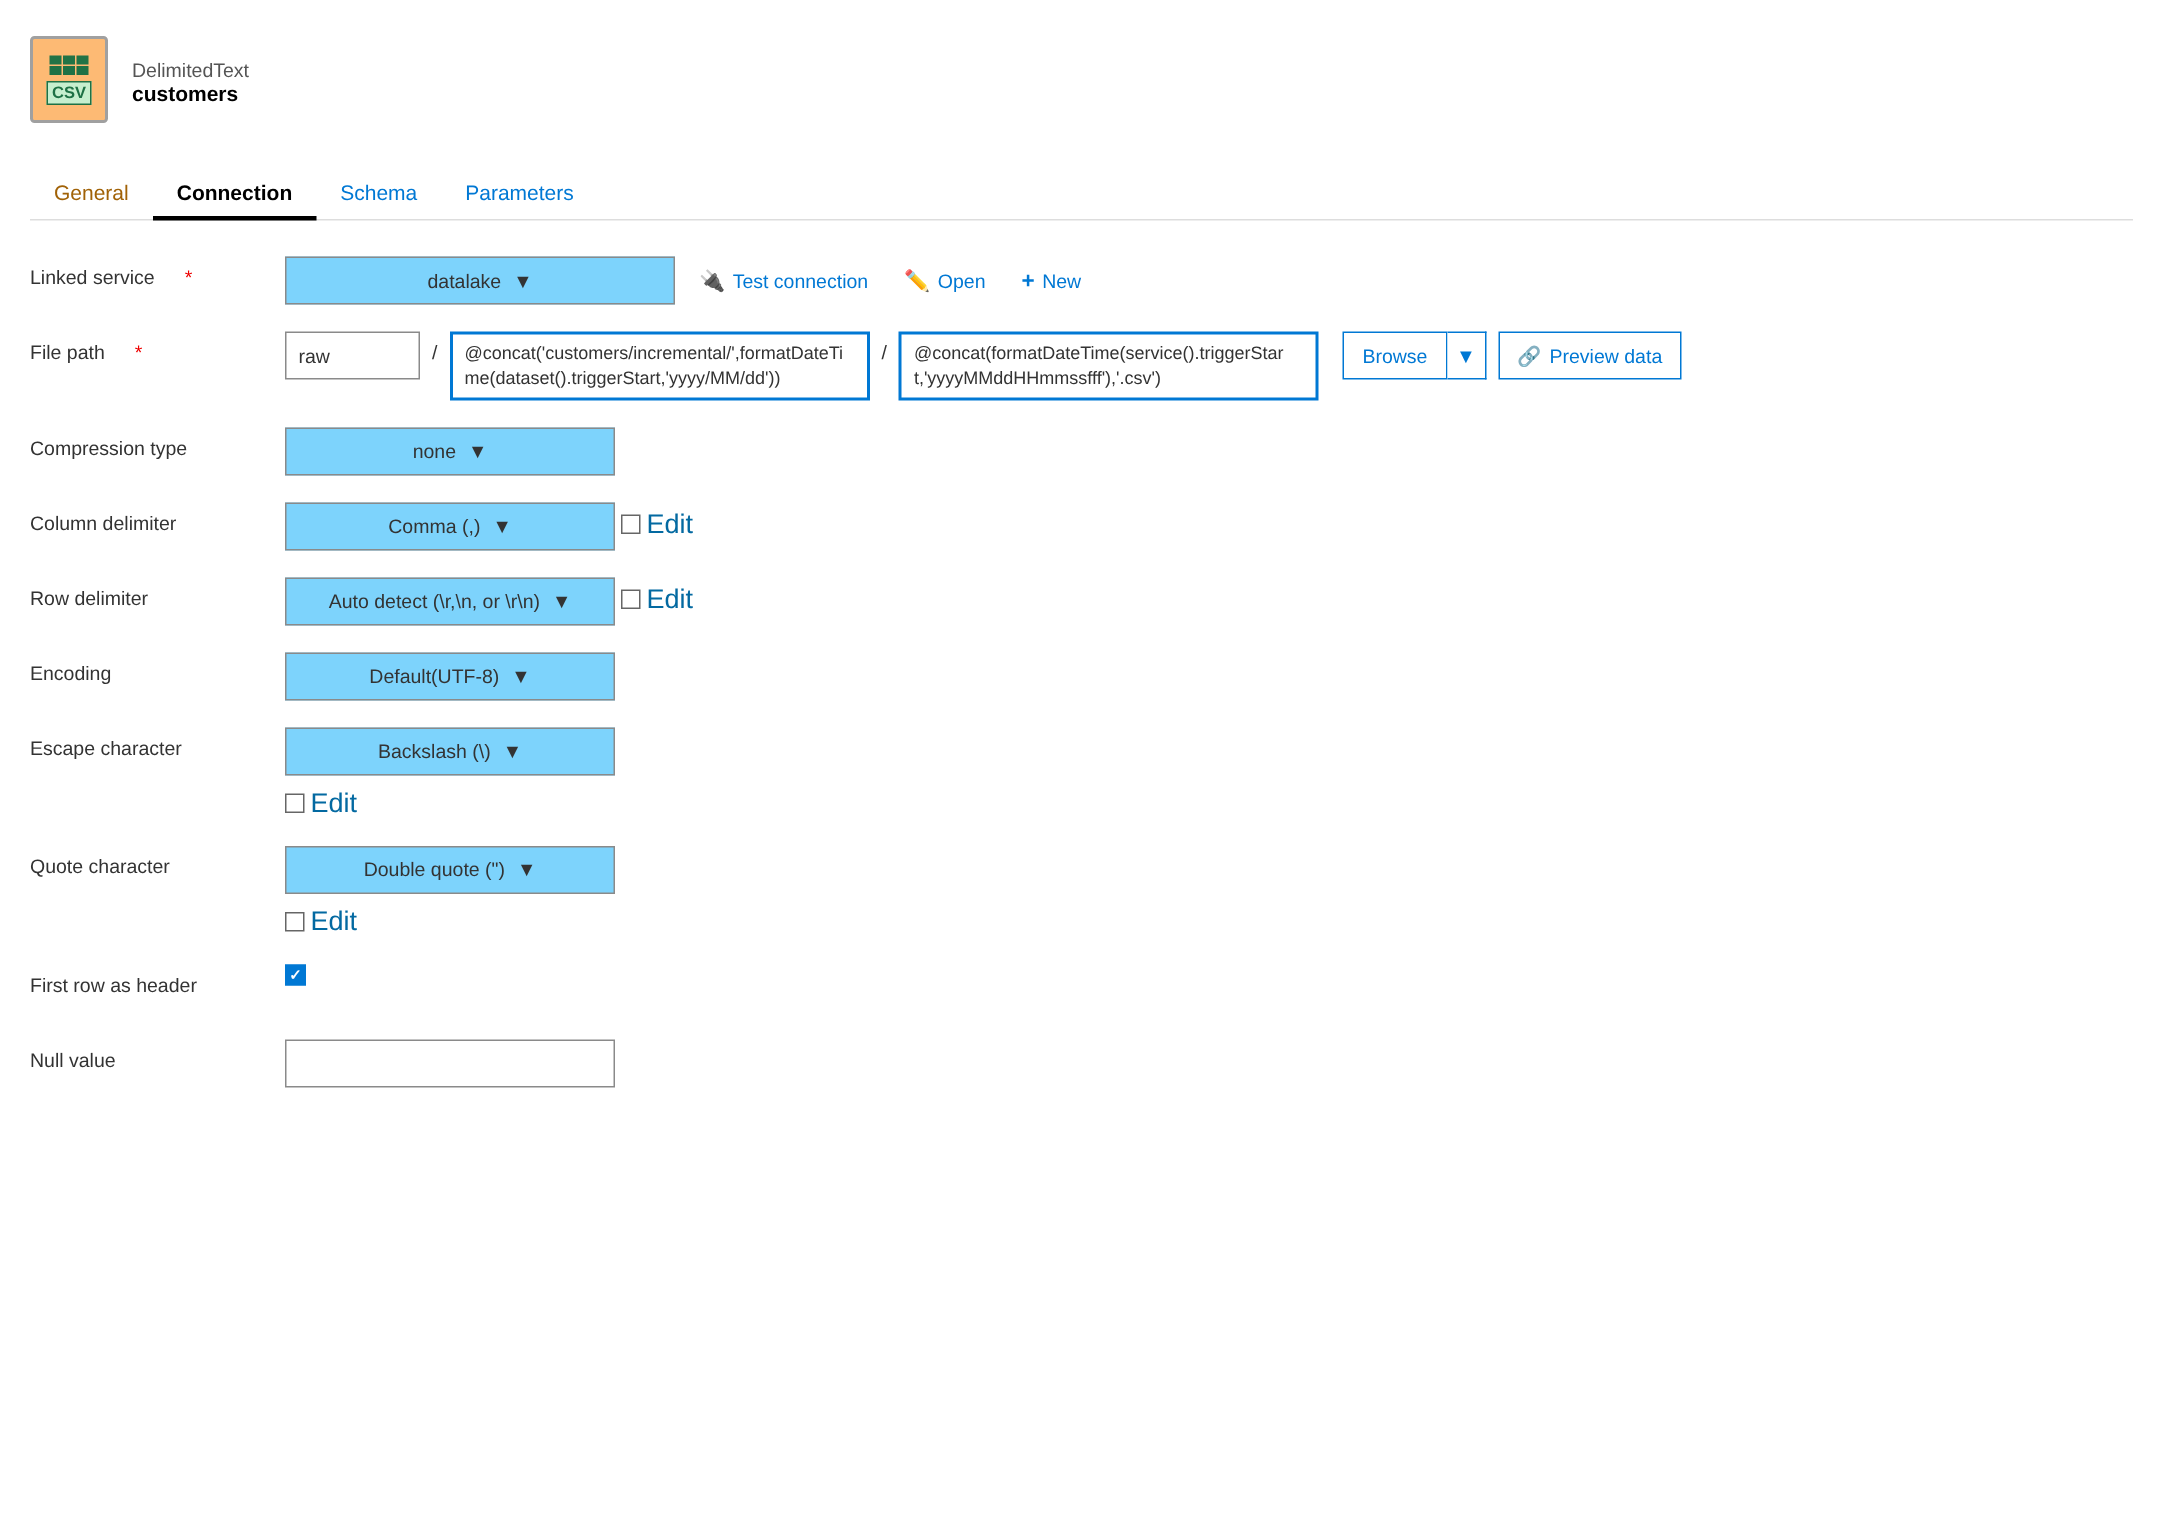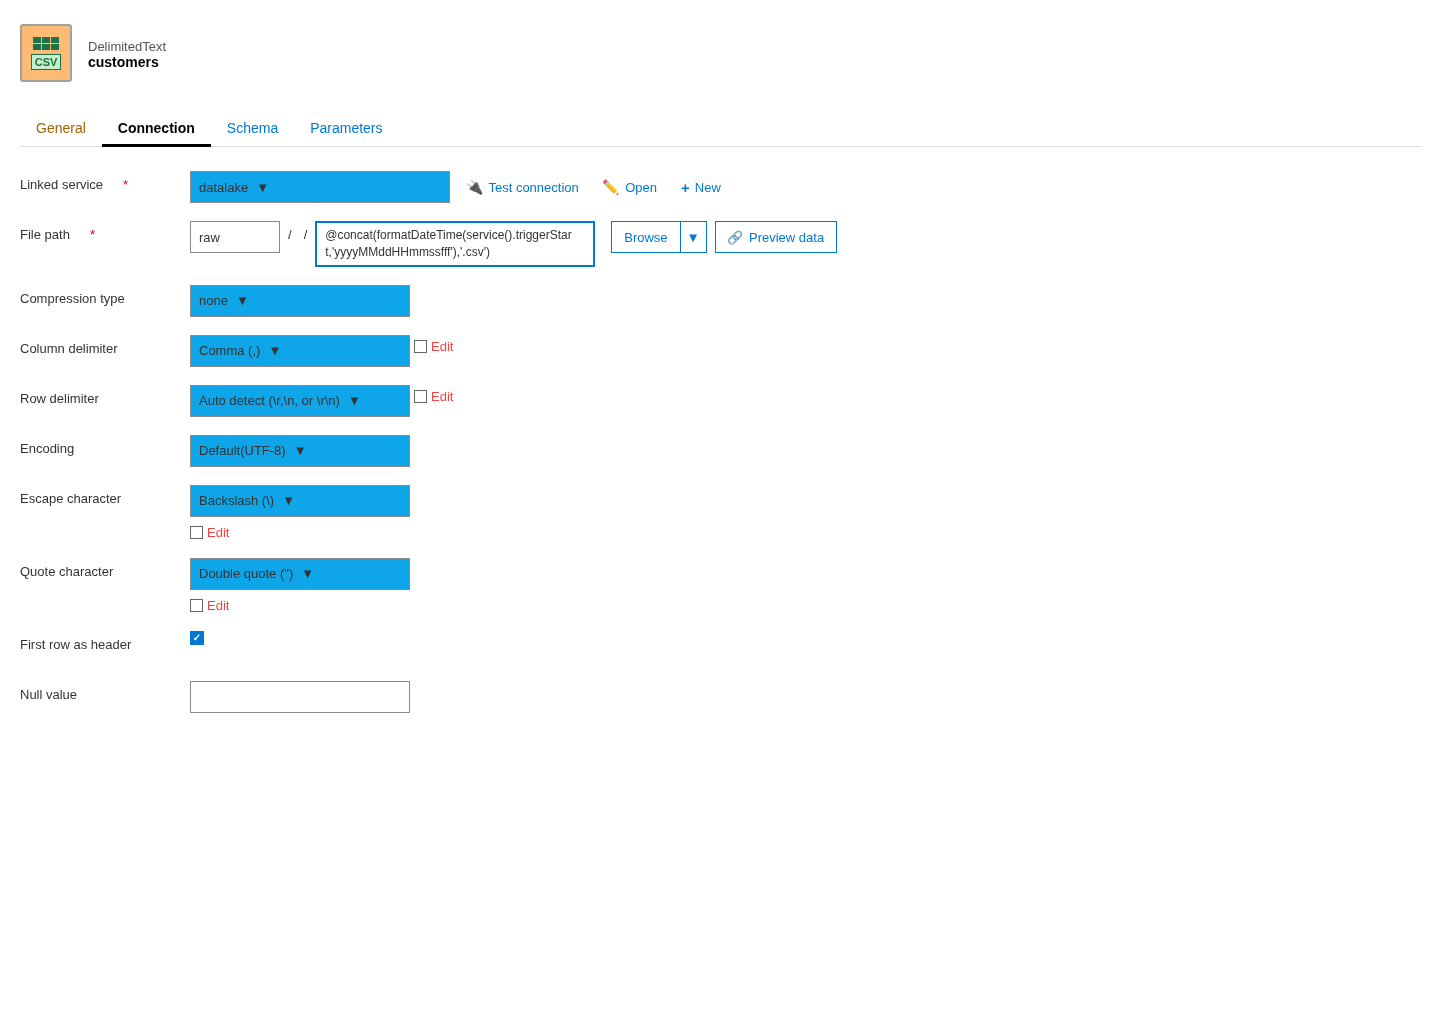--- a/index.html
+++ b/index.html
@@ -28,41 +28,41 @@
     .tab:first-child:not(.active) { color: #a16207; }
 
     
     .form-section { padding: 0 0 20px 0; }
     .form-row { display: flex; align-items: flex-start; margin-bottom: 18px; min-height: 32px; }
     .form-label { width: 170px; min-width: 170px; font-size: 13px; color: #333; padding-top: 6px; display: flex; align-items: center; gap: 20px; }
     .required-star { color: #e00; }
     .form-control-area { display: flex; align-items: center; gap: 8px; flex: 1; flex-wrap: wrap; }
 
     
-    .dropdown-select { display: flex; align-items: center; border: 1px solid #8a8a8a; background: #0ea5e9; padding: 4px 8px; min-width: 220px; height: 32px; cursor: pointer; position: relative; justify-content: flex-start; }
+    .dropdown-select { display: flex; align-items: center; border: 1px solid #8a8a8a; background: #7dd3fc; padding: 4px 8px; min-width: 220px; height: 32px; cursor: pointer; position: relative; justify-content: center; }
     .dropdown-select span { font-size: 13px; color: #333; }
     .dropdown-arrow { font-size: 10px; color: #555; margin-left: 8px; }
     
     .linked-service-dropdown { min-width: 260px; }
     
     
     .toolbar-btn { display: flex; align-items: center; gap: 5px; background: none; border: none; cursor: pointer; color: #0078d4; font-size: 13px; padding: 4px 8px; }
     .toolbar-icon { font-size: 14px; }
     .file-path-input { border: 1px solid #8a8a8a; padding: 4px 8px; height: 32px; width: 90px; font-size: 13px; display: flex; align-items: center; }
     .path-separator { padding: 6px 4px; color: #333; font-size: 13px; }
     .file-path-expr { border: 2px solid #0078d4; padding: 4px 8px; min-width: 200px; max-width: 280px; font-size: 12px; color: #333; background: #fff; word-break: break-all; min-height: 32px; line-height: 1.4; }
     .file-path-browse { display: flex; align-items: center; gap: 0; }
     .browse-btn { border: 1px solid #0078d4; background: #fff; color: #0078d4; padding: 4px 12px; height: 32px; cursor: pointer; font-size: 13px; }
     .browse-dropdown { border: 1px solid #0078d4; border-left: none; background: #fff; color: #0078d4; padding: 4px 6px; height: 32px; cursor: pointer; display: flex; align-items: center; }
     .preview-btn { border: 1px solid #0078d4; background: #fff; color: #0078d4; padding: 4px 12px; height: 32px; cursor: pointer; font-size: 13px; display: flex; align-items: center; gap: 5px; margin-left: 8px; }
 
     
     .edit-row { display: flex; align-items: center; gap: 4px; margin-top: 4px; }
     .edit-checkbox { width: 13px; height: 13px; border: 1px solid #666; background: #fff; cursor: pointer; }
-    .edit-label { font-size: 13px; color: #ef4444; text-align: center; }
+    .edit-label { font-size: 18px; color: #0369a1; text-align: center; }
 
     
     .std-dropdown { min-width: 220px; }
 
     
     .checkbox-blue { width: 14px; height: 14px; background: #0078d4; border: 1px solid #0078d4; display: flex; align-items: center; justify-content: center; cursor: pointer; }
     .checkbox-blue::after { content: '✓'; color: #fff; font-size: 10px; font-weight: 700; }
 
     
     .null-value-input { border: 1px solid #8a8a8a; padding: 4px 8px; height: 32px; width: 220px; font-size: 13px; background: #fff; }
@@ -130,20 +130,21 @@
       <div class="form-label" style="padding-top: 6px;">
         <span>File path</span>
         <span class="required-star">*</span>
       </div>
       <div class="form-control-area" style="align-items: flex-start; flex-wrap: nowrap;">
         <div style="display: flex; align-items: flex-start; gap: 4px;">
           <div class="file-path-input">
             <span>raw</span>
           </div>
           <span class="path-separator">/</span>
+          <div class="file-path-expr">@concat('customers/incremental/',formatDateTime(dataset().triggerStart,'yyyy/MM/dd'))</div>
           <span class="path-separator">/</span>
           <div class="file-path-expr">@concat(formatDateTime(service().triggerStart,'yyyyMMddHHmmssfff'),'.csv')</div>
         </div>
         <div style="display: flex; align-items: center; gap: 0; margin-left: 8px; margin-top: 0;">
           <div class="file-path-browse">
             <button class="browse-btn">Browse</button>
             <button class="browse-dropdown">
               <span>▼</span>
             </button>
           </div>

